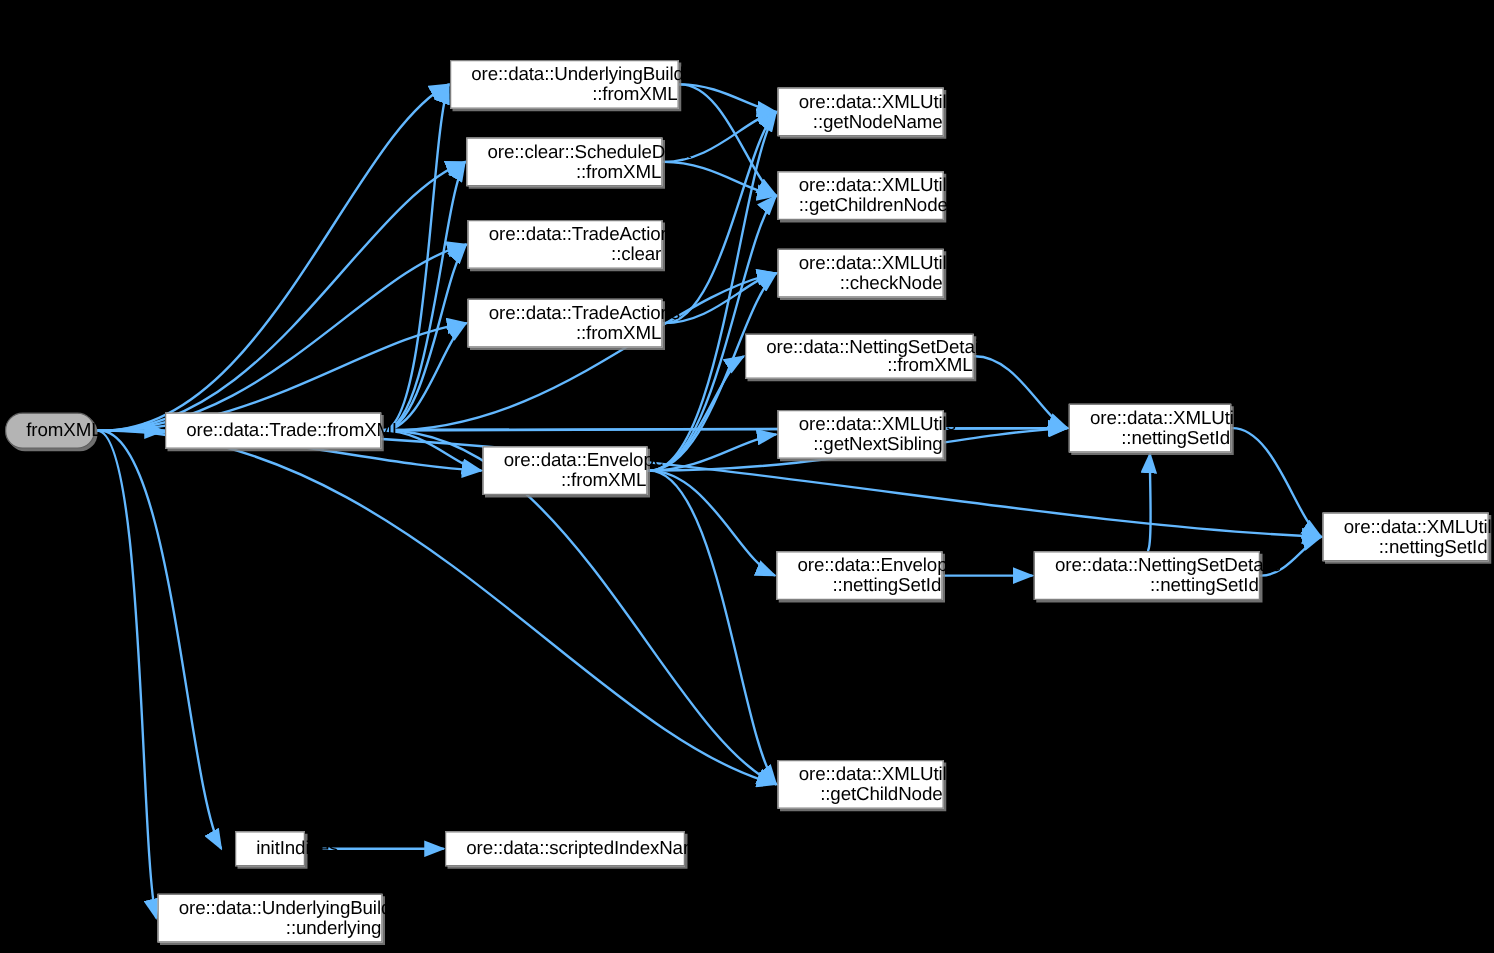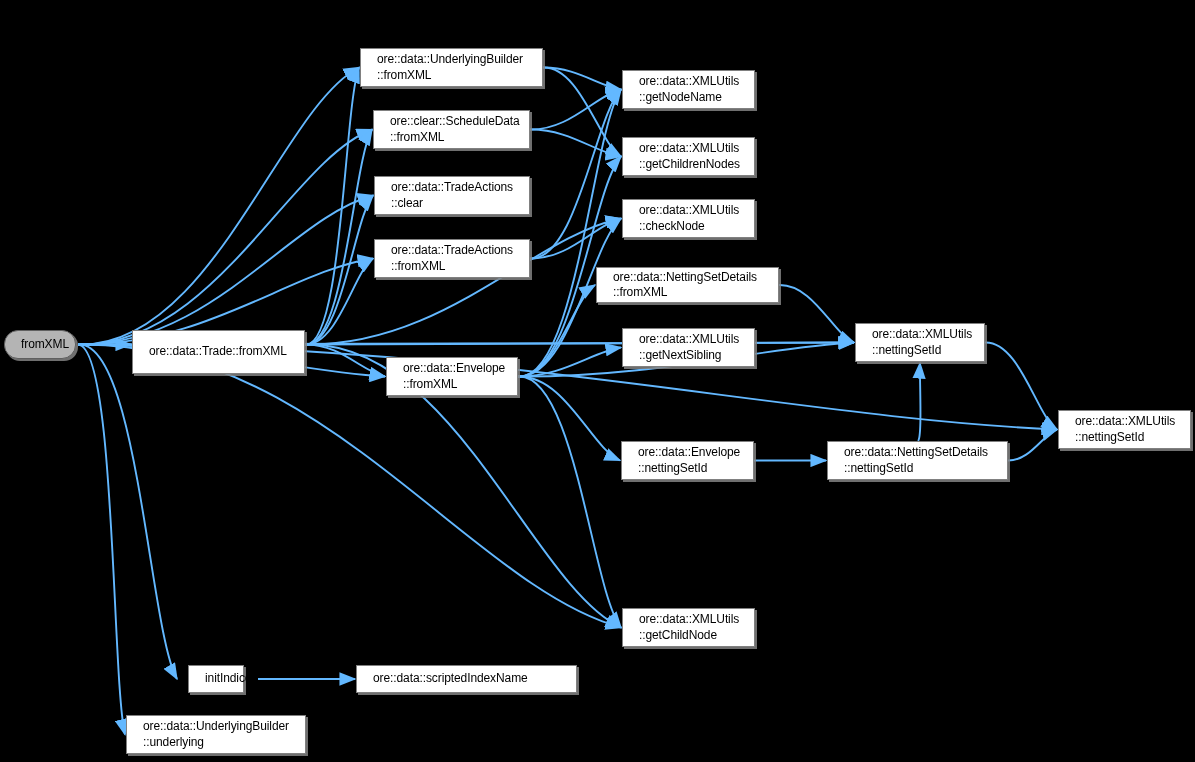--- a/index.html
+++ b/index.html
@@ -30,23 +30,23 @@
     width: 1195px;
     height: 762px;
   }
   .gnode {
     position: absolute;
     box-sizing: border-box;
     background: #ffffff;
     border: 1px solid #808080;
     box-shadow: 2px 2px 0 0 rgba(130,130,130,0.85);
     color: #000000;
-    font-size: 12px;
+    font-size: 15px;
     line-height: 15.5px;
-    text-align: left;
+    text-align: right;
     display: flex;
     flex-direction: column;
     align-items: center;
     justify-content: center;
     white-space: pre;
     letter-spacing: -0.1px;
     padding-left: 16px;
   }
   .gnode.root {
     background: #b4b4b4;
@@ -106,34 +106,34 @@
         <path d="M 985 342.5 C 1019.938 341.195, 1036.84 416.885, 1057 429.5"></path>
         <path d="M 754 460.5 C 779.2 460.5, 800.8 460.5, 826 460.5"></path>
         <path d="M 917.5 441 C 922.762 442.16999999999996, 919.3 374.31, 920 363"></path>
         <path d="M 1008 460.5 C 1030.254 460.965, 1043.28 433.995, 1057 429.5"></path>
         <path d="M 258 679 C 291.95 679, 321.05 679, 355 679"></path>
       </g>
   </svg>
 
   <div id="node-layer">
       <div class="gnode root" style="left: 4px; top: 330px; width: 72px; height: 29px; border-radius: 14px;"><span class="ln">fromXML</span></div>
-      <div class="gnode" style="left: 132px; top: 330px; width: 173px; height: 44px;"><span class="ln">ore::data::Trade::fromXML</span></div>
+      <div class="gnode" style="left: 132px; top: 330px; width: 173px; height: 29px;"><span class="ln">ore::data::Trade::fromXML</span></div>
       <div class="gnode" style="left: 360px; top: 48px; width: 183px; height: 39px;"><span class="ln">ore::data::UnderlyingBuilder</span><span class="ln">::fromXML</span></div>
       <div class="gnode" style="left: 373px; top: 110px; width: 157px; height: 39px;"><span class="ln">ore::clear::ScheduleData</span><span class="ln">::fromXML</span></div>
       <div class="gnode" style="left: 374px; top: 176px; width: 156px; height: 39px;"><span class="ln">ore::data::TradeActions</span><span class="ln">::clear</span></div>
       <div class="gnode" style="left: 374px; top: 239px; width: 156px; height: 39px;"><span class="ln">ore::data::TradeActions</span><span class="ln">::fromXML</span></div>
       <div class="gnode" style="left: 386px; top: 357px; width: 132px; height: 39px;"><span class="ln">ore::data::Envelope</span><span class="ln">::fromXML</span></div>
       <div class="gnode" style="left: 622px; top: 70px; width: 133px; height: 39px;"><span class="ln">ore::data::XMLUtils</span><span class="ln">::getNodeName</span></div>
       <div class="gnode" style="left: 622px; top: 137px; width: 133px; height: 39px;"><span class="ln">ore::data::XMLUtils</span><span class="ln">::getChildrenNodes</span></div>
       <div class="gnode" style="left: 622px; top: 199px; width: 133px; height: 39px;"><span class="ln">ore::data::XMLUtils</span><span class="ln">::checkNode</span></div>
       <div class="gnode" style="left: 596px; top: 267px; width: 183px; height: 36px;"><span class="ln">ore::data::NettingSetDetails</span><span class="ln">::fromXML</span></div>
       <div class="gnode" style="left: 622px; top: 328px; width: 133px; height: 39px;"><span class="ln">ore::data::XMLUtils</span><span class="ln">::getNextSibling</span></div>
       <div class="gnode" style="left: 855px; top: 323px; width: 130px; height: 39px;"><span class="ln">ore::data::XMLUtils</span><span class="ln">::nettingSetId</span></div>
       <div class="gnode" style="left: 1058px; top: 410px; width: 133px; height: 39px;"><span class="ln">ore::data::XMLUtils</span><span class="ln">::nettingSetId</span></div>
       <div class="gnode" style="left: 621px; top: 441px; width: 133px; height: 39px;"><span class="ln">ore::data::Envelope</span><span class="ln">::nettingSetId</span></div>
       <div class="gnode" style="left: 827px; top: 441px; width: 181px; height: 39px;"><span class="ln">ore::data::NettingSetDetails</span><span class="ln">::nettingSetId</span></div>
       <div class="gnode" style="left: 622px; top: 608px; width: 133px; height: 39px;"><span class="ln">ore::data::XMLUtils</span><span class="ln">::getChildNode</span></div>
       <div class="gnode" style="left: 188px; top: 665px; width: 56px; height: 28px;"><span class="ln">initIndices</span></div>
-      <div class="gnode" style="left: 356px; top: 665px; width: 221px; height: 28px;"><span class="ln">ore::data::scriptedIndexName</span></div>
+      <div class="gnode" style="left: 356px; top: 665px; width: 192px; height: 28px;"><span class="ln">ore::data::scriptedIndexName</span></div>
       <div class="gnode" style="left: 126px; top: 715px; width: 180px; height: 39px;"><span class="ln">ore::data::UnderlyingBuilder</span><span class="ln">::underlying</span></div>
     </div>
 
 </div>
 
 </body></html>

